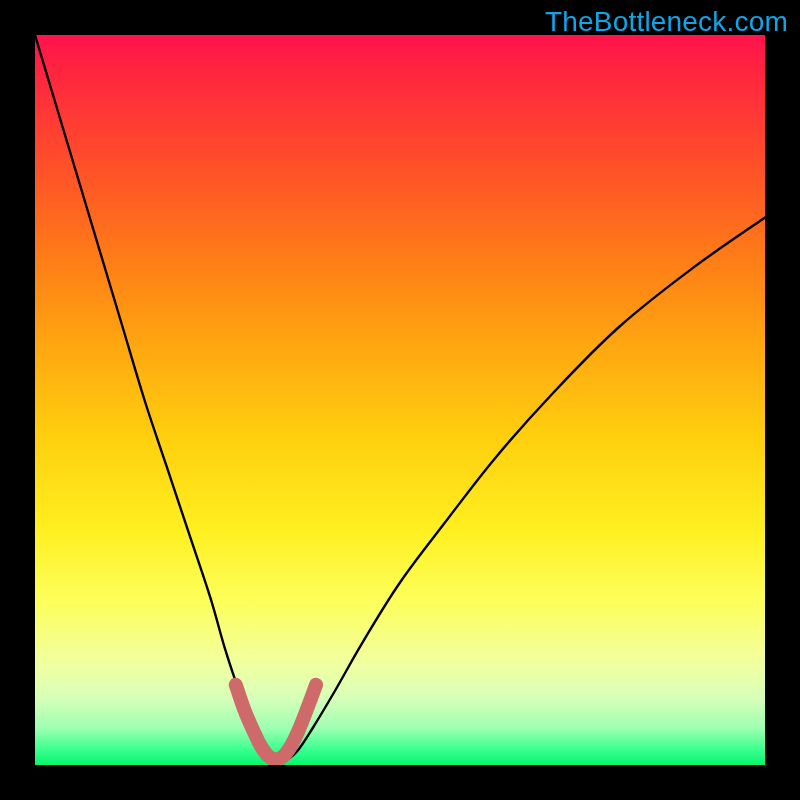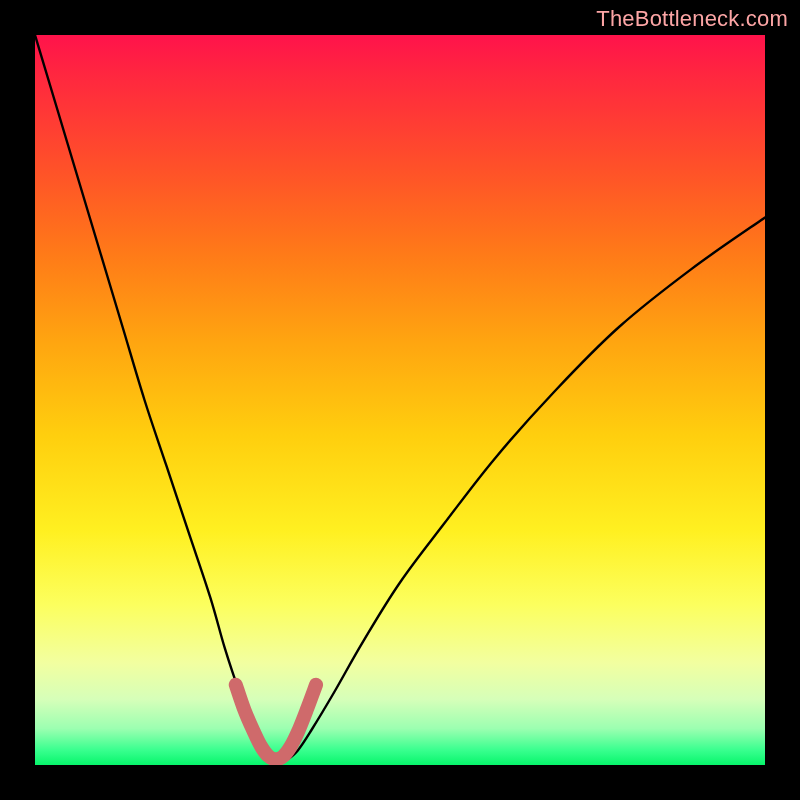--- a/index.html
+++ b/index.html
@@ -8,22 +8,22 @@
     position: relative;
     width: 800px;
     height: 800px;
     background: #000;
   }
   .watermark {
     position: absolute;
     top: 6px;
     right: 12px;
     font-family: Arial, Helvetica, sans-serif;
-    font-size: 22px;
-    color: #fca5a5;
+    font-size: 28px;
+    color: #0ea5e9;
     letter-spacing: 0.2px;
     z-index: 3;
     user-select: none;
   }
   .plot {
     position: absolute;
     left: 35px;
     top: 35px;
     width: 730px;
     height: 730px;

